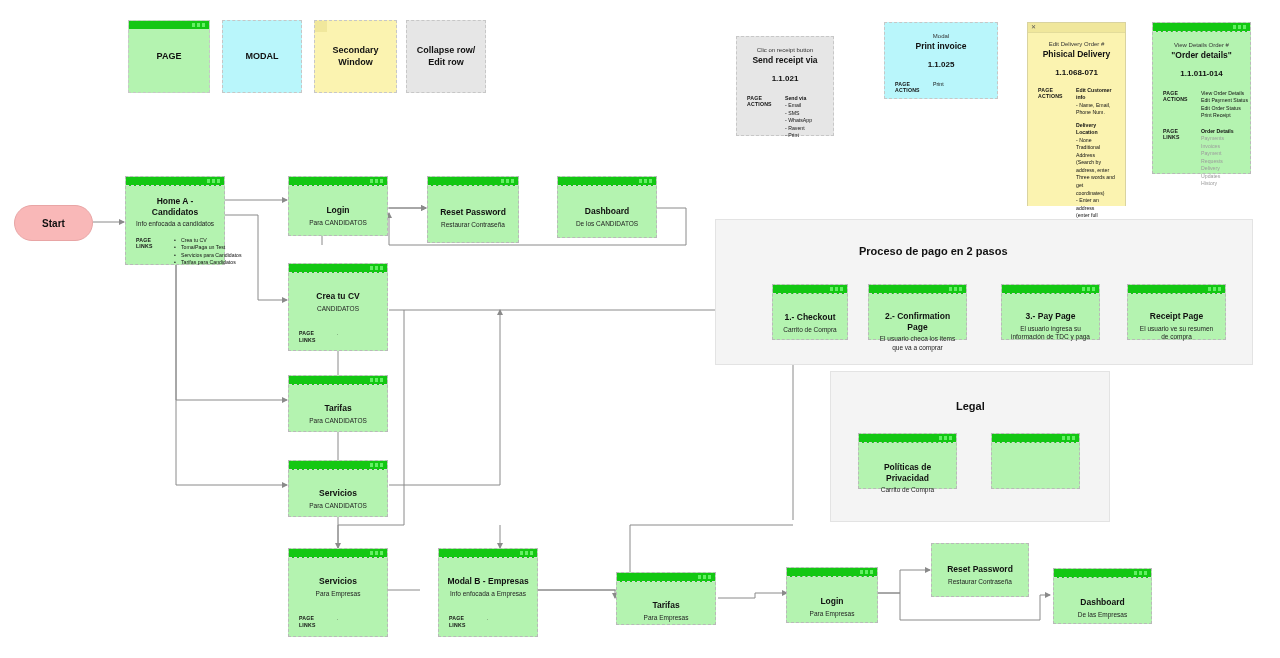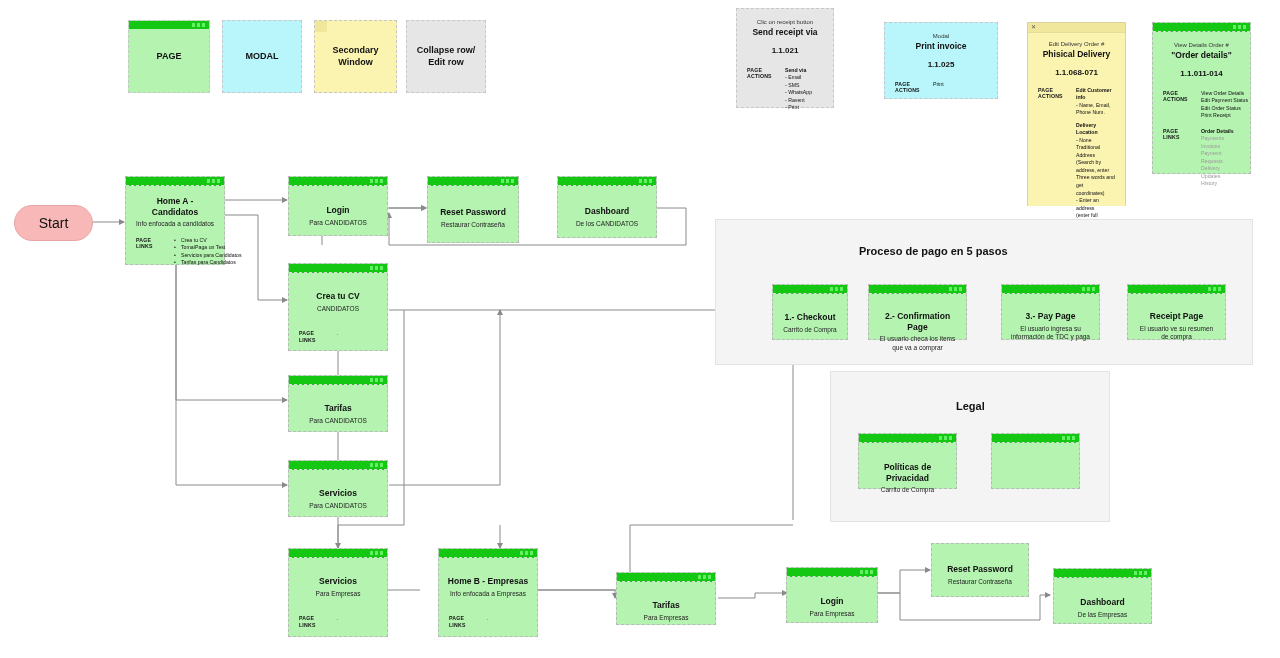--- a/index.html
+++ b/index.html
@@ -99,21 +99,21 @@
     background:#f4f4f4; padding:0 8px;
   }
 
   
   .start-pill {
     position:absolute;
     background:#f9b8b8;
     border:1px solid #e8a5a5;
     border-radius:22px;
     display:flex; align-items:center; justify-content:center;
-    font-size:14px; font-weight:normal; color:#111;
+    font-size:10px; font-weight:bold; color:#111;
   }
 
   
   .win-yellow { background:#fbf3b0 !important; border:1px solid #d9d3a0; }
   .win-yellow .body { background:#fbf3b0 !important; }
   .win-yellow .titlebar {
     height:10px; background:#f0e79c; position:relative;
     border-bottom:1px solid #e3dc9a;
   }
   .win-yellow .titlebar .x {
@@ -217,21 +217,21 @@
     <div style="position:absolute;left:0;top:0;width:12px;height:11px;background:#f0e79c;"></div>
     <span>Secondary</span>
     <span>Window</span>
   </div>
 
   <div class="legend" style="left:406px; top:20px; width:80px; height:73px; background:#e6e6e6; flex-direction:column;">
     <span>Collapse row/</span>
     <span>Edit row</span>
   </div>
 
-  <div class="node win-grey" style="left:736px; top:8px; width:98px; height:100px;">
+  <div class="node win-grey" style="left:736px; top:36px; width:98px; height:100px;">
     <div class="plain-body">
       <div class="n-kicker">Clic on receipt button</div>
       <div class="n-title">Send receipt via</div>
       <div class="n-code">1.1.021</div>
       <div class="n-sect" style="margin-top:12px;">
         <div class="lbl">
           <div>PAGE</div>
           <div>ACTIONS</div>
         </div>
         <div class="val">
@@ -353,21 +353,21 @@
             <div class="muted">Payment Requests</div>
             <div class="muted">Delivery</div>
             <div class="muted">Updates</div>
             <div class="muted">History</div>
           </div>
       </div>
     </div>
   </div>
 
   <div class="frame" style="left:715px; top:219px; width:538px; height:146px;"></div>
-  <div class="frame-title" style="left:851px; top:245px;">Proceso de pago en 5 pasos</div>
+  <div class="frame-title" style="left:851px; top:245px;">Proceso de pago en 2 pasos</div>
 
   <div class="frame" style="left:830px; top:371px; width:280px; height:151px;"></div>
   <div class="frame-title" style="left:948px; top:400px;">Legal</div>
 
   <div class="start-pill" style="left:14px; top:205px; width:79px; height:36px;">
     <span>Start</span>
   </div>
 
   <div class="node" style="left:125px; top:176px; width:100px; height:89px;">
     <div class="chrome">
@@ -602,21 +602,21 @@
 
   <div class="node" style="left:438px; top:548px; width:100px; height:89px;">
     <div class="chrome">
         <div class="dots">
           <i></i>
           <i></i>
           <i></i>
         </div>
       </div>
     <div class="body">
-      <div class="n-title" style="margin-top:8px;">Home B - Empresas</div>
+      <div class="n-title" style="margin-top:8px;">Modal B - Empresas</div>
       <div class="n-sub">Info enfocada a Empresas</div>
       <div class="n-sect" style="margin-top:17px;">
         <div class="lbl">
           <div>PAGE</div>
           <div>LINKS</div>
         </div>
         <div class="val dot-only">
             <ul>
               <li>.</li>
             </ul>

